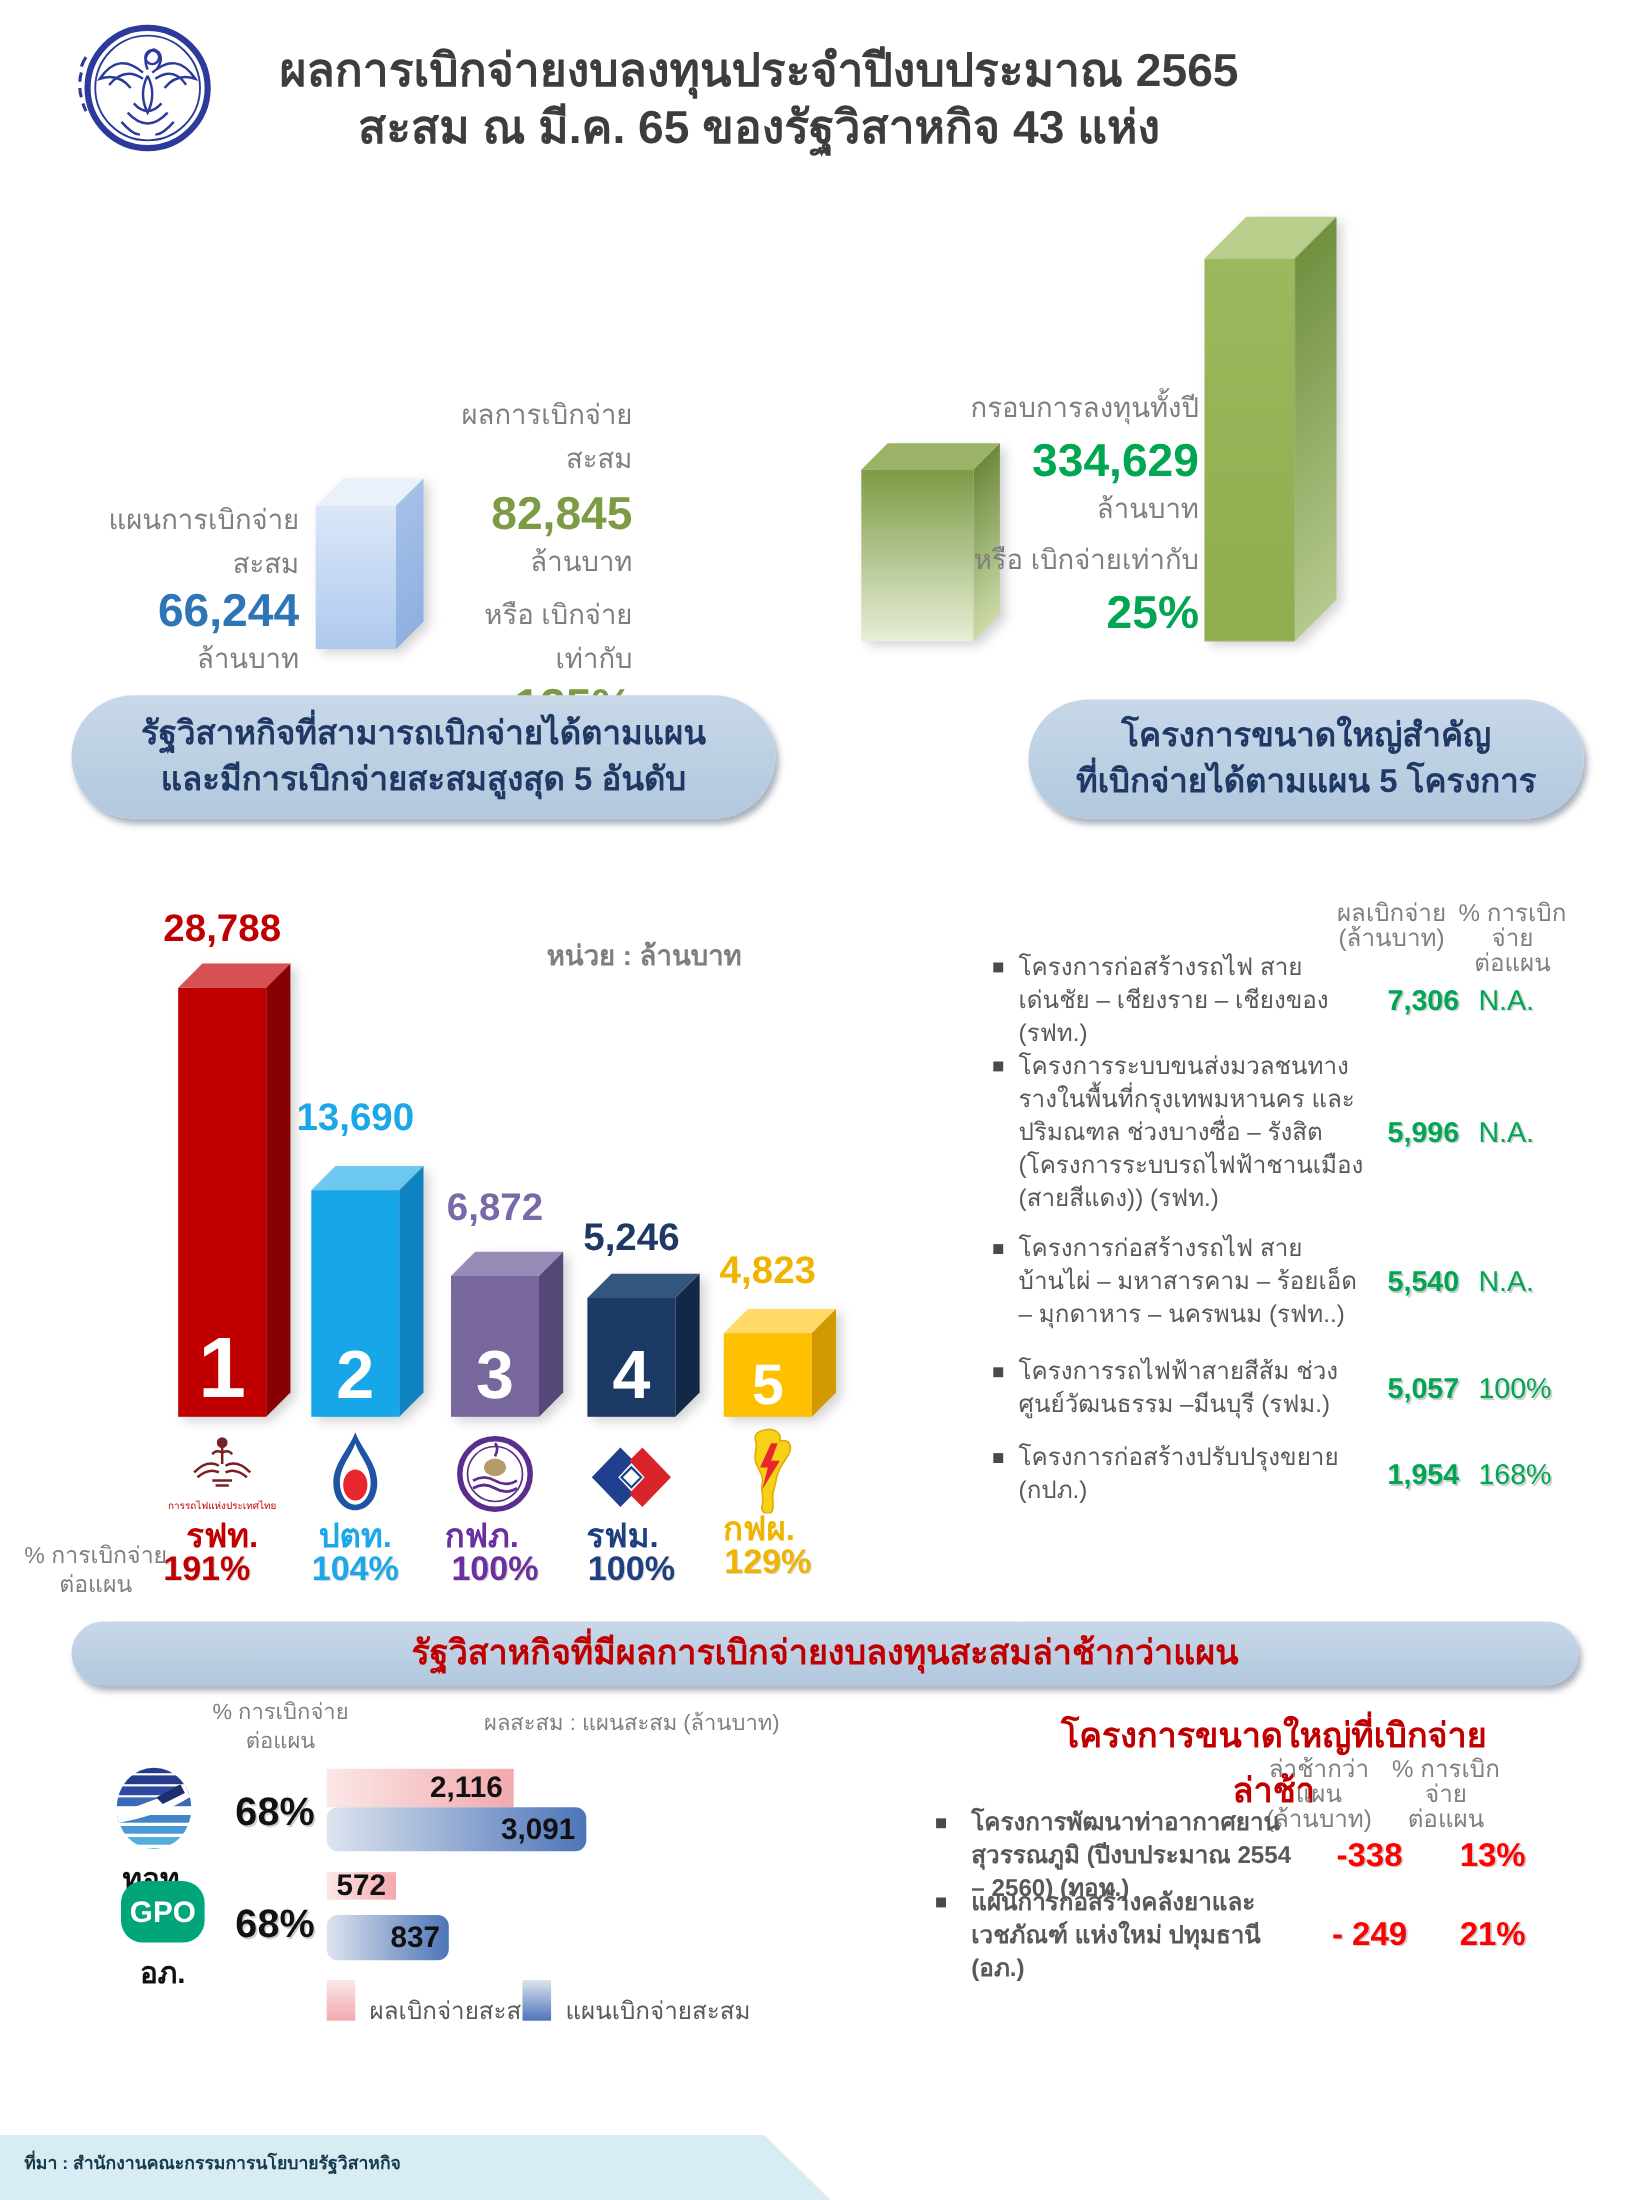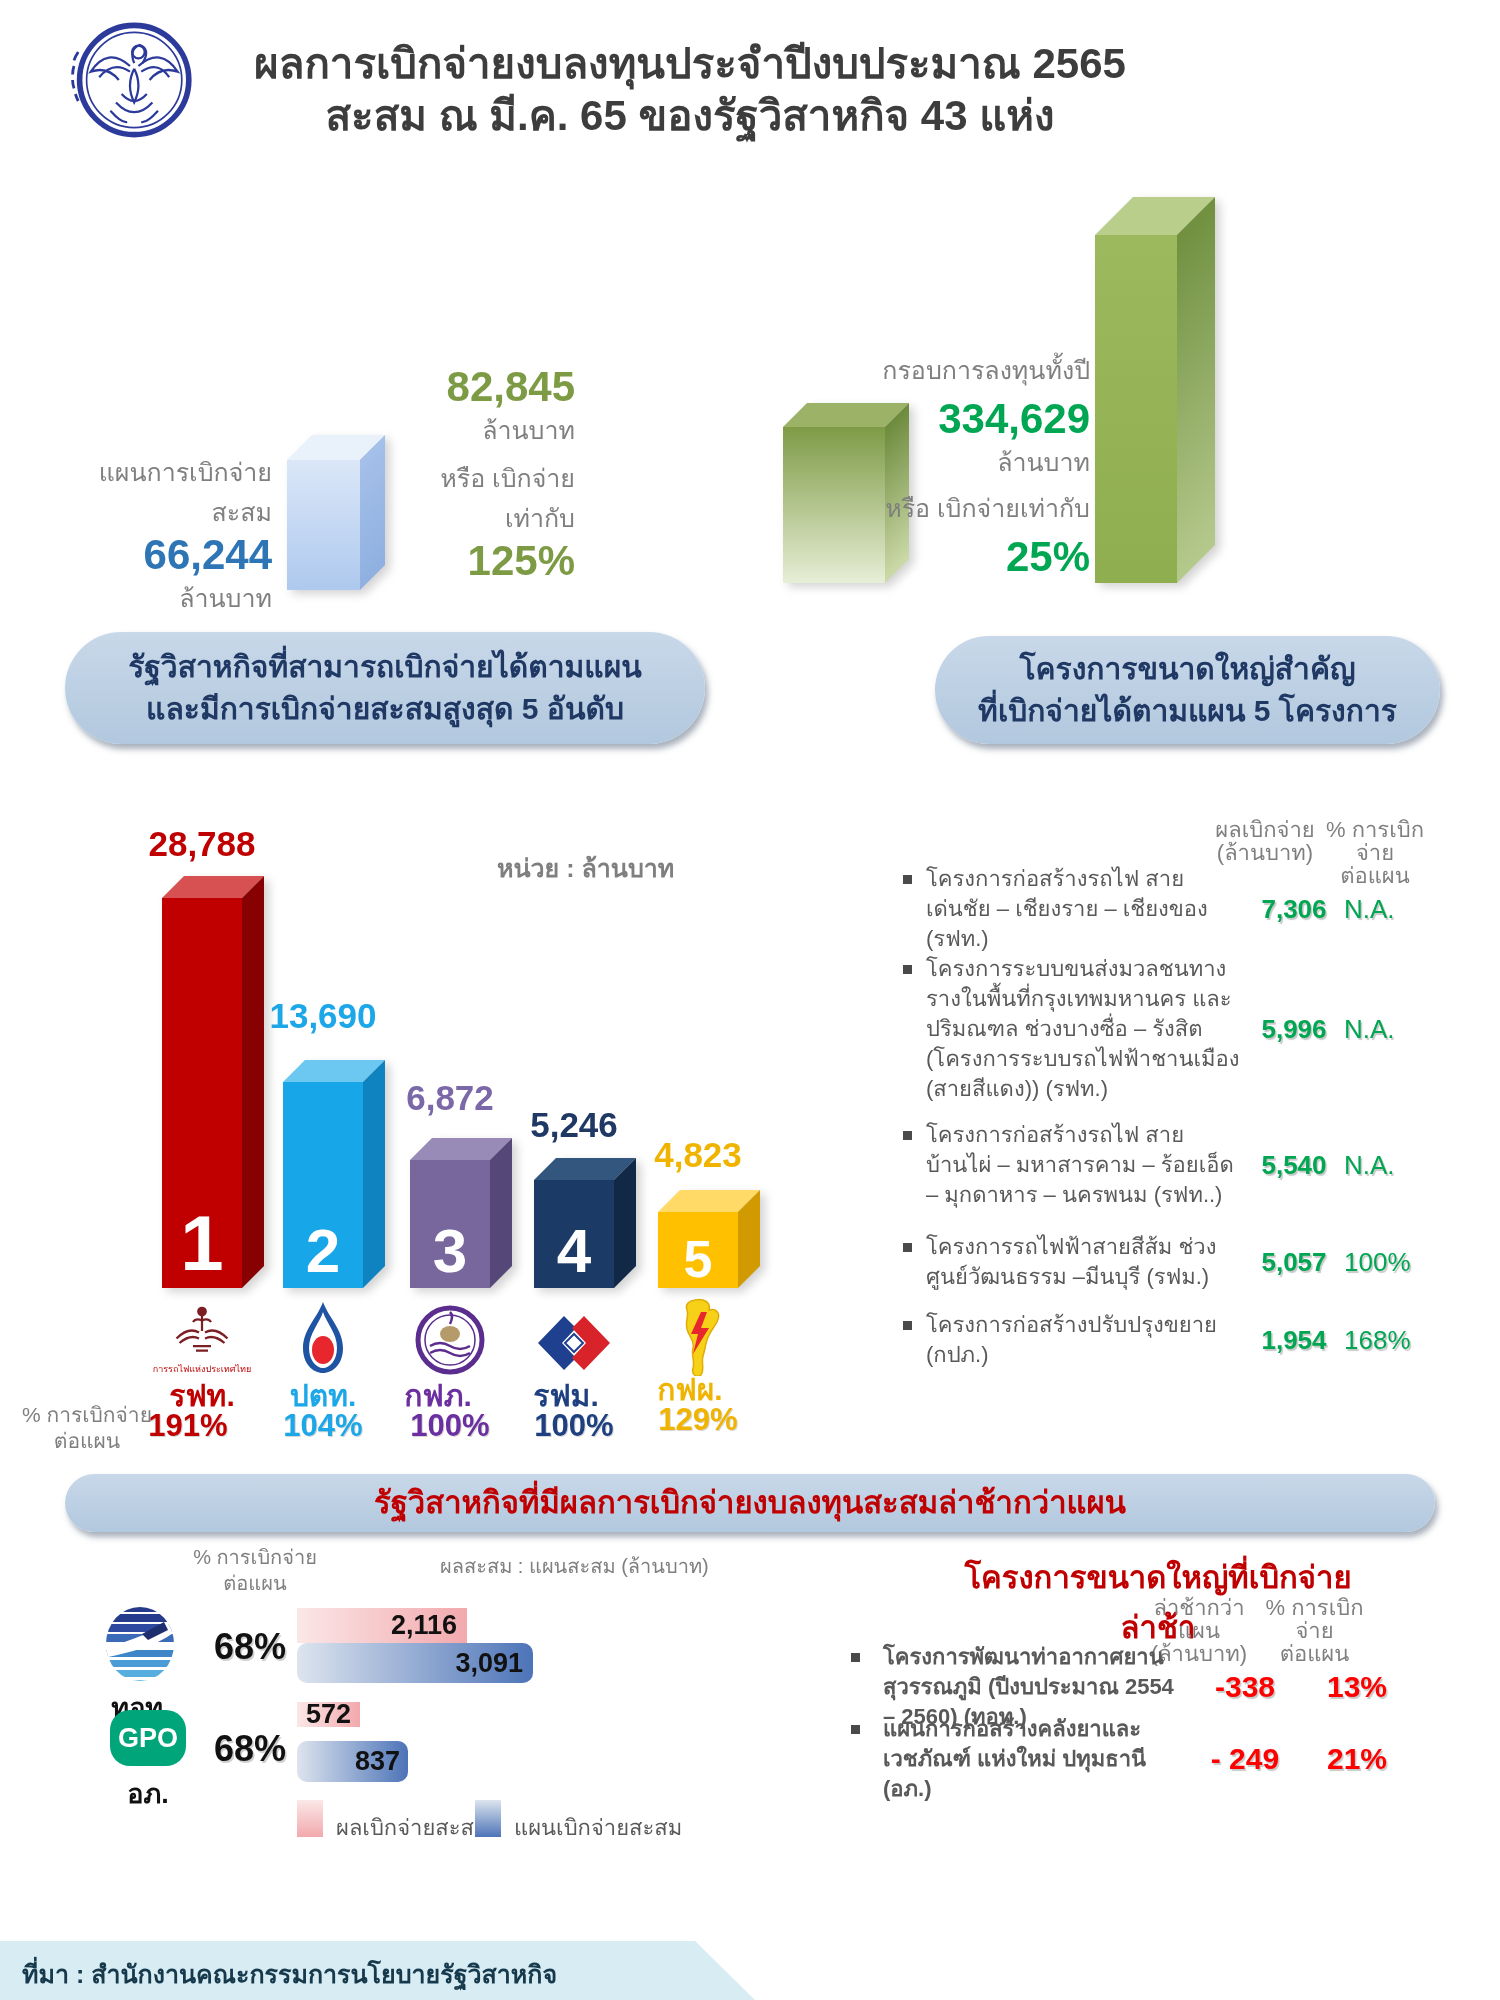--- a/index.html
+++ b/index.html
@@ -73,21 +73,21 @@
 
   .del-row{position:absolute;display:flex;width:640px;align-items:center;}
   .del-name{width:306px;font-size:22px;color:#595959;line-height:30px;font-weight:600;position:relative;padding-left:38px;}
   .del-name .bullet{left:6px;}
   .del-val{width:112px;text-align:center;font-weight:bold;font-size:30px;color:#ff0000;text-shadow:1.5px 1.5px 1px #c9c9c9;}
   .del-pct{width:112px;text-align:center;font-weight:bold;font-size:30px;color:#ff0000;text-shadow:1.5px 1.5px 1px #c9c9c9;}
 
   
   #footer-band{left:0;top:1941px;width:755px;height:59px;background:#d8ecf4;
                clip-path:polygon(0 0,695px 0,755px 59px,0 59px);}
-  #footer-band div{margin:13px 0 0 22px;font-weight:bold;font-size:25px;color:#16394c;}
+  #footer-band div{margin:13px 0 0 22px;font-weight:bold;font-size:16px;color:#16394c;}
 </style>
 </head>
 <body>
 
 <div id="page">
 
   <svg class="abs" style="left:60px;top:10px" width="140" height="140" viewBox="0 0 100 100">
     <circle cx="53" cy="50" r="39" fill="none" stroke="#2b3a9b" stroke-width="4"></circle>
     <circle cx="53" cy="50" r="34" fill="none" stroke="#2b3a9b" stroke-width="1.2"></circle>
     <g fill="none" stroke="#2b3a9b" stroke-width="1.6">
@@ -116,20 +116,21 @@
     <div class="bignum v-plan">66,244</div>
     <div class="stat-label">ล้านบาท</div>
   </div>
   <div class="bar3d planbar" style="left:287px;top:460px;width:73px;height:130px;--d:25px">
     <div class="topf"></div>
     <div class="sidef"></div>
     <div class="face"></div>
   </div>
 
   <div class="abs rt" style="left:380px;top:356px;width:195px">
+    <div class="stat-label">ผลการเบิกจ่ายสะสม</div>
     <div class="bignum v-olive" style="margin-top:8px">82,845</div>
     <div class="stat-label">ล้านบาท</div>
     <div class="stat-label" style="margin-top:8px">หรือ เบิกจ่ายเท่ากับ</div>
     <div class="bignum v-olive">125%</div>
   </div>
   <div class="bar3d actualbar" style="left:783px;top:427px;width:102px;height:156px;--d:24px">
     <div class="topf"></div>
     <div class="sidef"></div>
     <div class="face"></div>
   </div>

